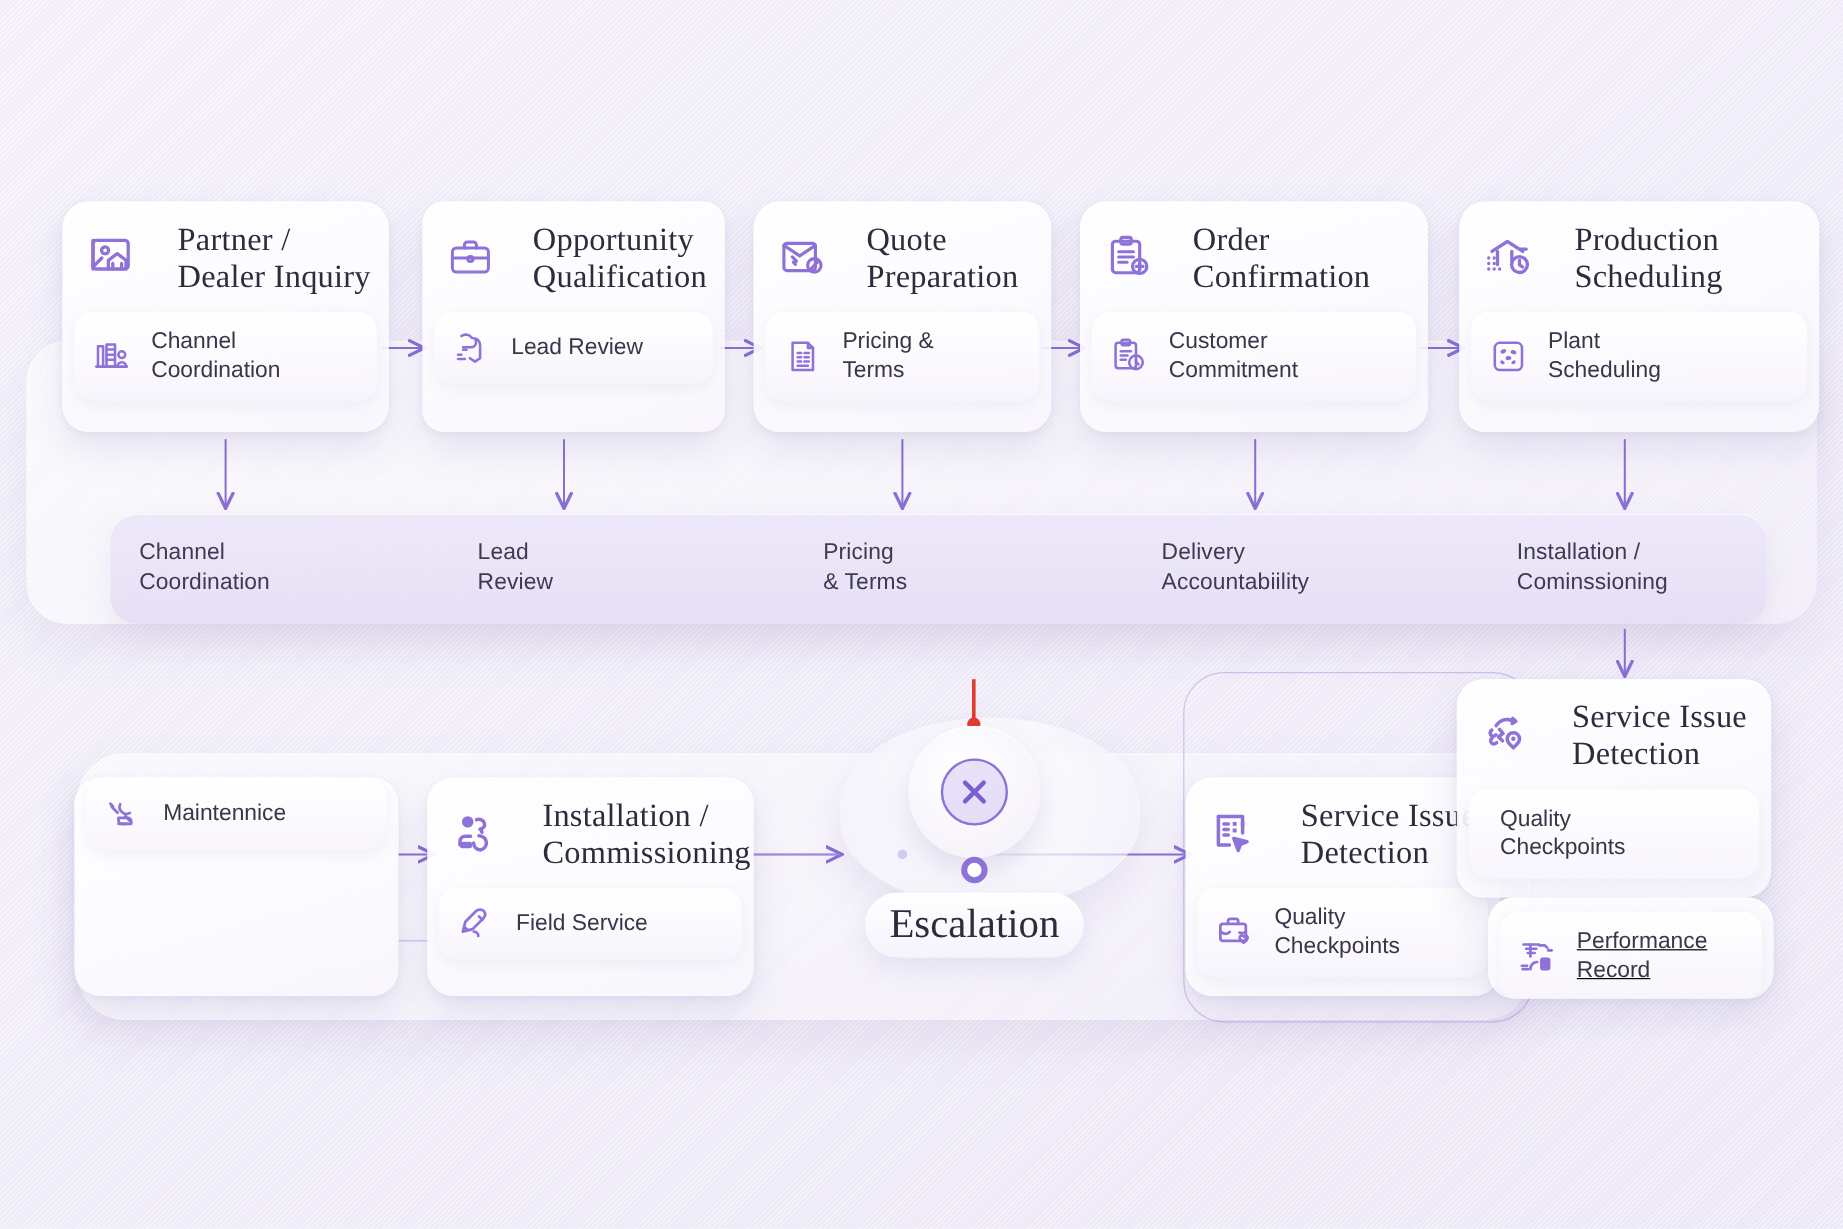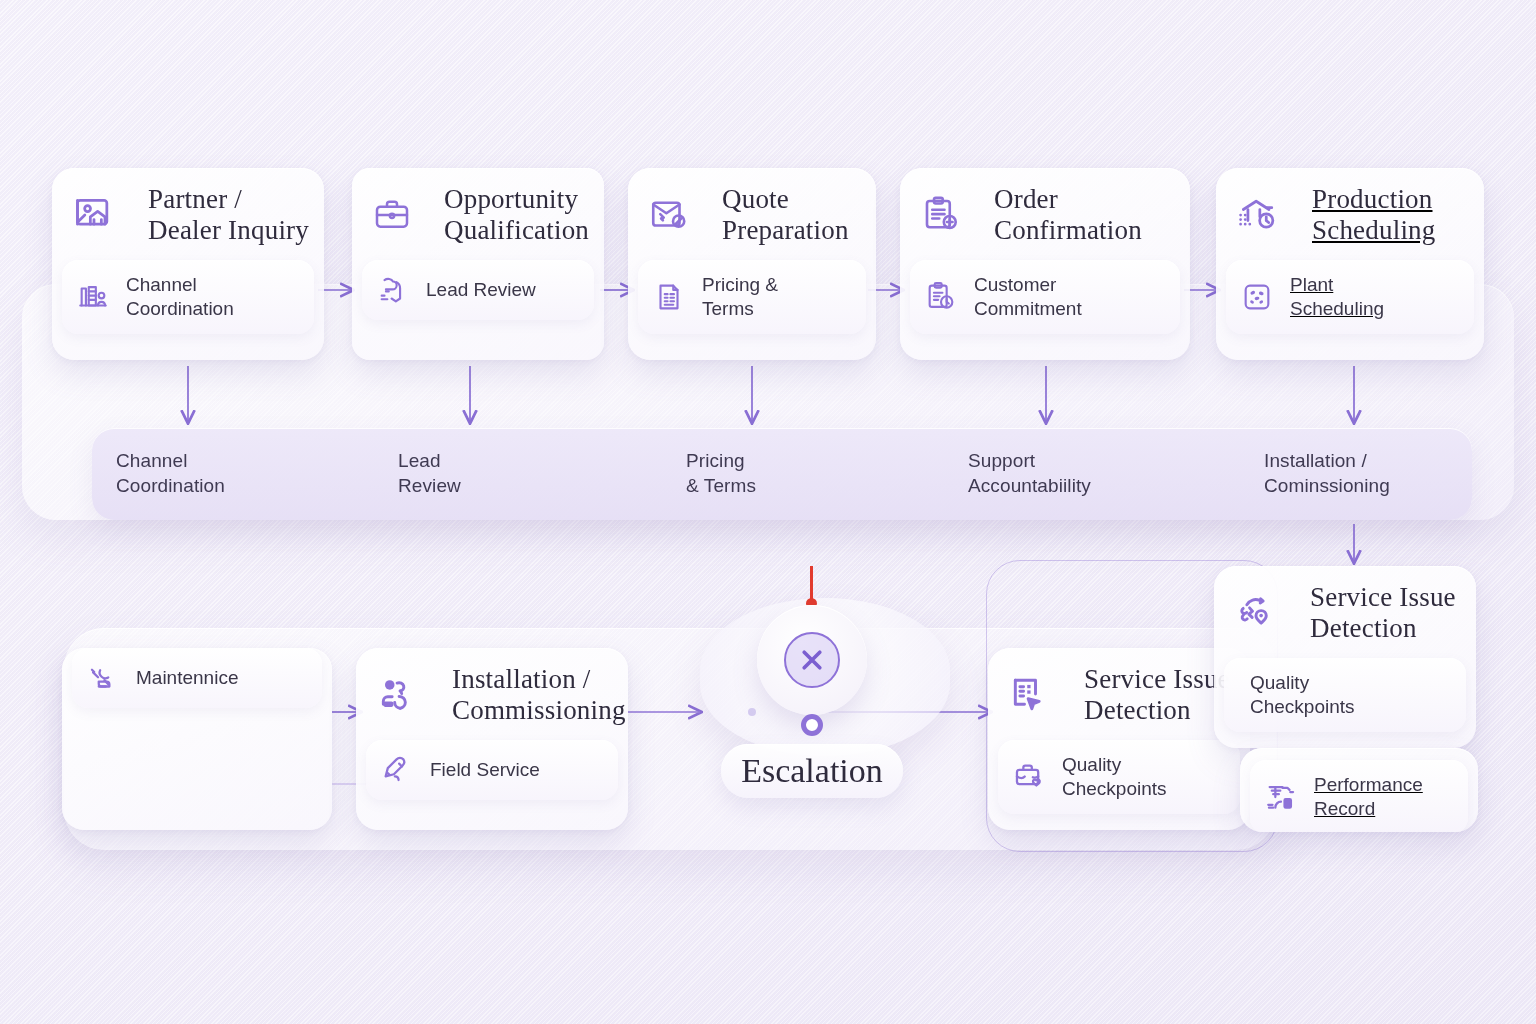--- a/index.html
+++ b/index.html
@@ -71,21 +71,21 @@
   .card-sub-label span { display: block; }
 
   .ico { flex: 0 0 auto; display: block; }
   .ico svg { display: block; }
 
   
   .c1 { left: 52px;   top: 168px; width: 272px; height: 192px; }
   .c2 { left: 352px;  top: 168px; width: 252px; height: 192px; border-radius: 18px; }
   .c3 { left: 628px;  top: 168px; width: 248px; height: 192px; }
   .c4 { left: 900px;  top: 168px; width: 290px; height: 192px; }
-  .c5 { left: 1216px; top: 168px; width: 268px; height: 192px; text-decoration: underline; }
+  .c5 { left: 1216px; top: 168px; width: 300px; height: 192px; }
 
   
   .b1 { left: 62px;   top: 648px; width: 270px; height: 182px; }
   .b2 { left: 356px;  top: 648px; width: 272px; height: 182px; }
   .b3 { left: 988px;  top: 648px; width: 262px; height: 182px; }
   .b4 { left: 1214px; top: 566px; width: 262px; height: 182px; }
   .b5 { left: 1240px; top: 748px; width: 238px; height: 84px; text-decoration: underline; }
 
   .card-flat { padding: 0; }
   .card-flat .card-sub { margin: 12px 10px; }
@@ -348,21 +348,21 @@
     </div>
     <div class="band-item" style="left:306px">
       <span>Lead</span>
         <span>Review</span>
     </div>
     <div class="band-item" style="left:594px">
       <span>Pricing</span>
         <span>&amp; Terms</span>
     </div>
     <div class="band-item" style="left:876px">
-      <span>Support</span>
+      <span>Delivery</span>
         <span>Accountabiility</span>
     </div>
     <div class="band-item" style="left:1172px">
       <span>Installation /</span>
         <span>Cominssioning</span>
     </div>
   </div>
 
   <div class="card b1">
     <div class="card-sub">

